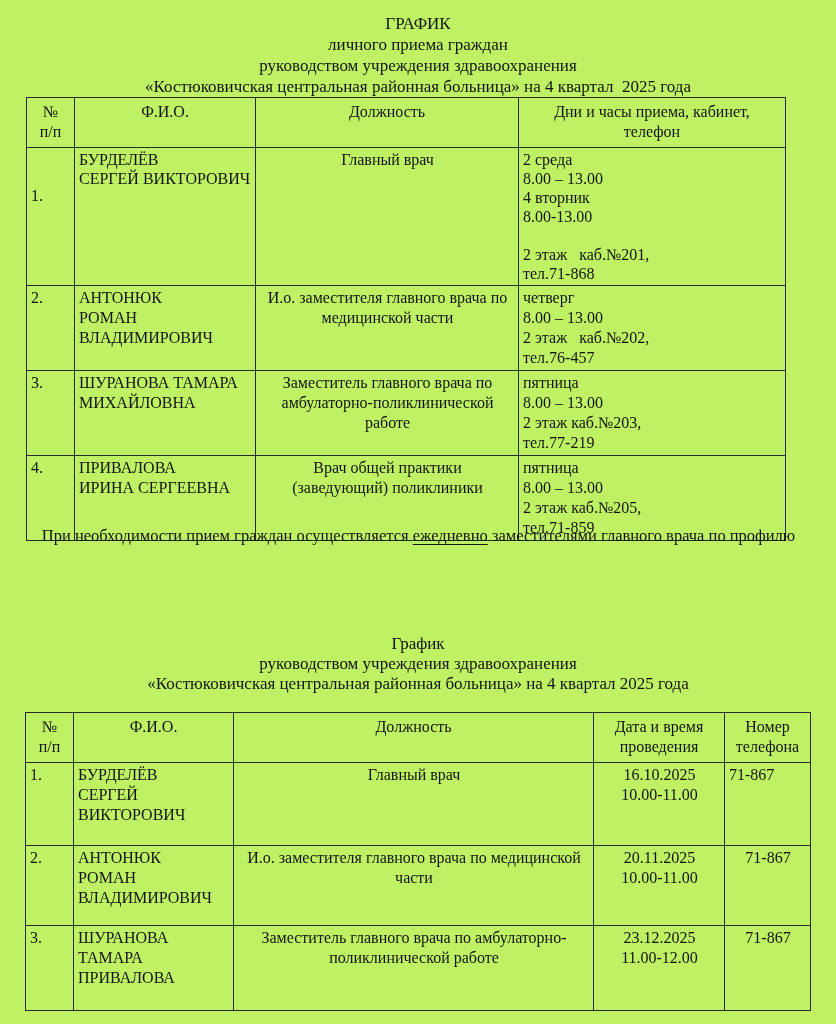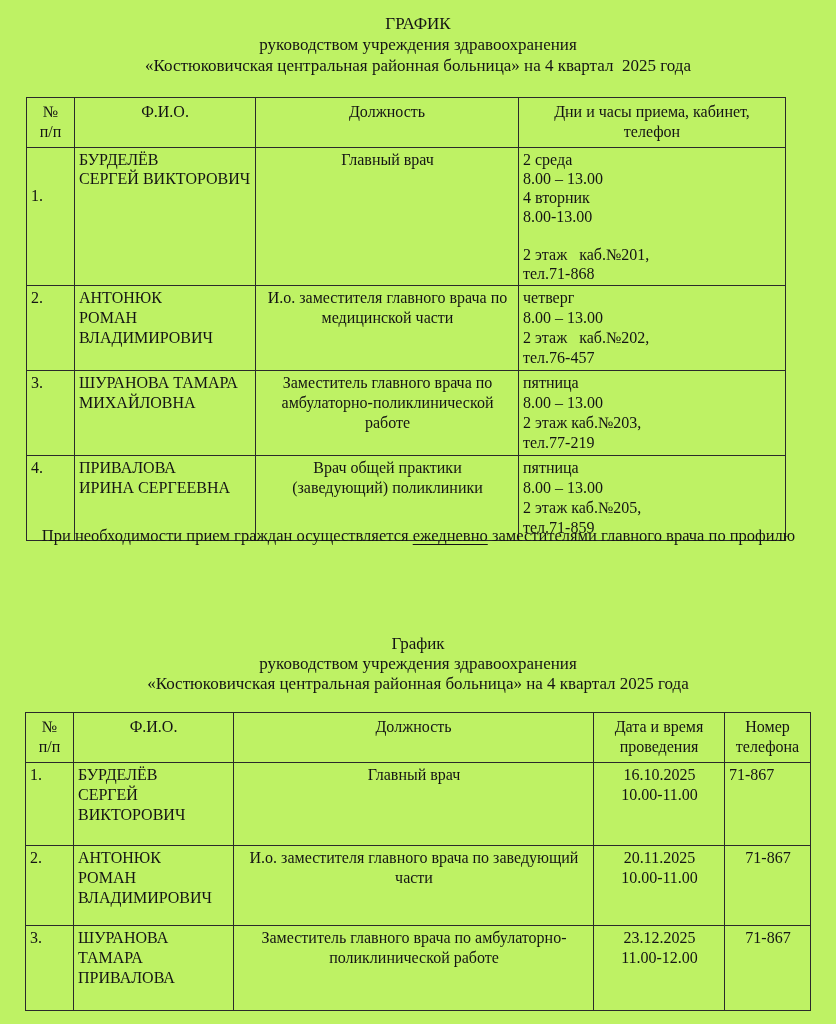--- a/index.html
+++ b/index.html
@@ -53,20 +53,21 @@
   }
   .note .ul { text-decoration:underline; text-underline-offset:3px; }
 </style>
 </head>
 <body>
 
 <div class="sheet">
 
   <div class="title-block" id="title1">
     <div class="title-line">ГРАФИК</div>
+    <div class="title-line">личного приема граждан</div>
     <div class="title-line">руководством учреждения здравоохранения</div>
     <div class="title-line">«Костюковичская центральная районная больница» на 4 квартал  2025 года</div>
   </div>
 
   <table id="table1">
     <colgroup>
       <col style="width:48px">
         <col style="width:181px">
         <col style="width:263px">
         <col style="width:267px">
@@ -168,21 +169,21 @@
       <td class="left">Главный врач</td>
       <td class="left">16.10.2025
 10.00-11.00</td>
       <td class="center">71-867</td>
     </tr>
     <tr style="height:80px">
       <td class="center">2.</td>
       <td class="center">АНТОНЮК
 РОМАН
 ВЛАДИМИРОВИЧ</td>
-      <td class="left">И.о. заместителя главного врача по заведующий
+      <td class="left">И.о. заместителя главного врача по медицинской
 части</td>
       <td class="left">20.11.2025
 10.00-11.00</td>
       <td class="left">71-867</td>
     </tr>
     <tr style="height:85px">
       <td class="center">3.</td>
       <td class="center">ШУРАНОВА
 ТАМАРА
 ПРИВАЛОВА</td>

